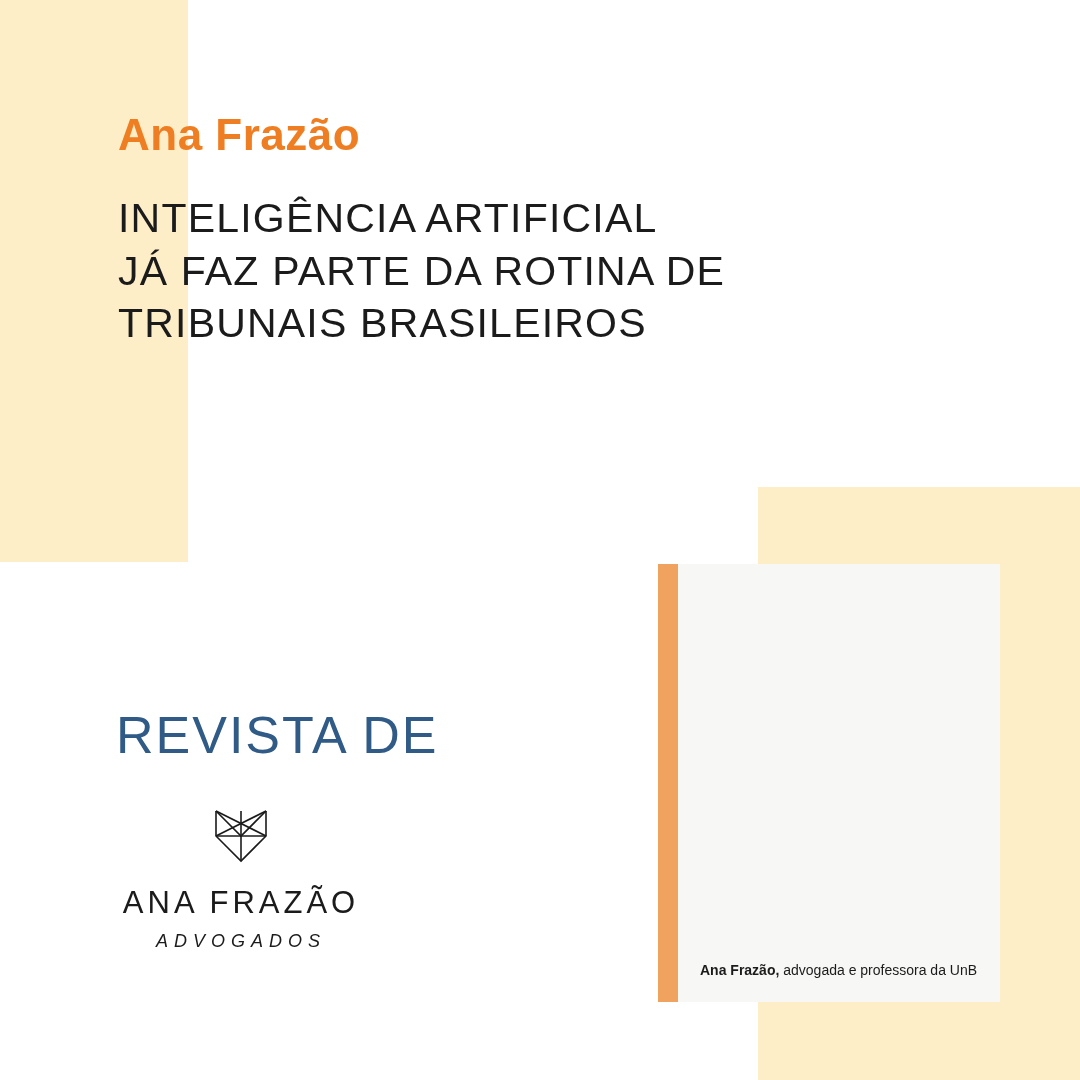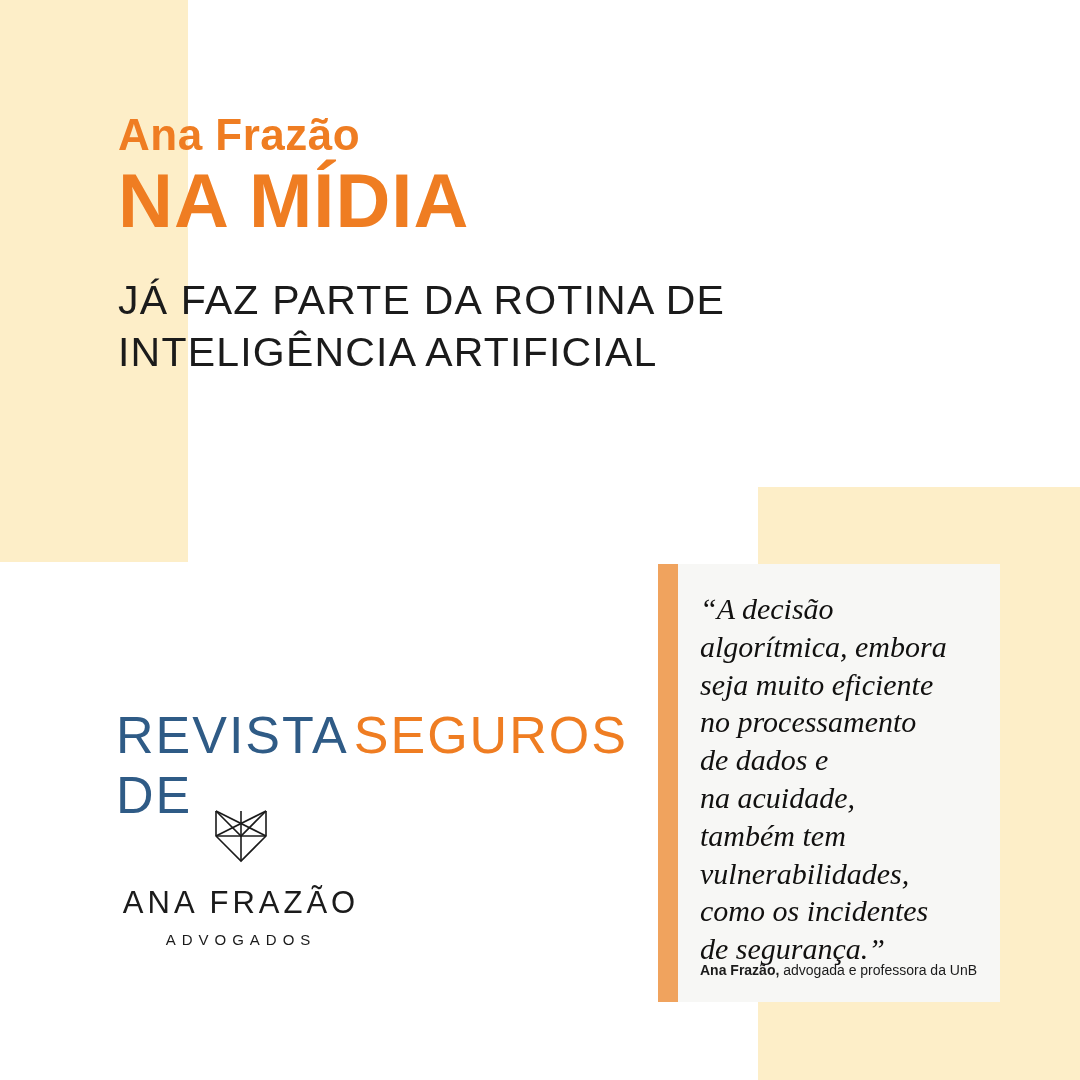--- a/index.html
+++ b/index.html
@@ -119,25 +119,26 @@
     margin: 0 auto 18px auto;
   }
   .brand-name {
     font-size: 31px;
     letter-spacing: 4px;
     color: #1b1b1b;
     margin: 0;
     font-weight: normal;
   }
   .brand-sub {
-    font-size: 15px;
+    font-size: 18px;
     letter-spacing: 6px;
     color: #1b1b1b;
     margin: 10px 0 0 0;
     font-weight: normal;
+    font-style: italic;
   }
 
   
   .quote-card {
     position: absolute;
     left: 658px;
     top: 564px;
     width: 342px;
     height: 438px;
     background: #f7f7f5;
@@ -183,59 +184,46 @@
 <body>
 
 <div class="canvas">
 
   <div class="cream-left"></div>
   <div class="white-patch-bottom"></div>
   <div class="cream-right"></div>
 
   <div class="header">
     <p class="kicker">Ana Frazão</p>
-    <p class="title-big">NA MÍDIA</p>
     <h2 class="subtitle">
+      <span>INTELIGÊNCIA ARTIFICIAL</span>
       <span>JÁ FAZ PARTE DA ROTINA DE</span>
-      <span>INTELIGÊNCIA ARTIFICIAL</span>
+      <span>TRIBUNAIS BRASILEIROS</span>
     </h2>
   </div>
 
   <div class="magazine-logo">
     <span class="mag-part1">REVISTA DE</span>
-    <span class="mag-part2">SEGUROS</span>
   </div>
 
   <div class="brand">
     <svg class="brand-mark" width="66" height="62" viewBox="0 0 66 62">
       <g fill="none" stroke="#1b1b1b" stroke-width="1.6">
         <path d="M8 6 L33 31 L58 6"></path>
         <path d="M8 6 L8 31 L33 56 L58 31 L58 6"></path>
         <path d="M8 31 L58 31"></path>
         <path d="M33 6 L33 56"></path>
         <path d="M8 6 L58 31"></path>
         <path d="M58 6 L8 31"></path>
       </g>
     </svg>
     <p class="brand-name">ANA FRAZÃO</p>
     <p class="brand-sub">ADVOGADOS</p>
   </div>
 
   <div class="quote-card">
     <div class="quote-bar"></div>
-    <div class="quote-body">
-      <p class="quote-text">“A decisão
-algorítmica, embora
-seja muito eficiente
-no processamento
-de dados e
-na acuidade,
-também tem
-vulnerabilidades,
-como os incidentes
-de segurança.”</p>
-    </div>
     <div class="quote-attrib">
       <b>Ana Frazão,</b><span> advogada e professora da UnB</span>
     </div>
   </div>
 
 </div>
 
 </body></html>

